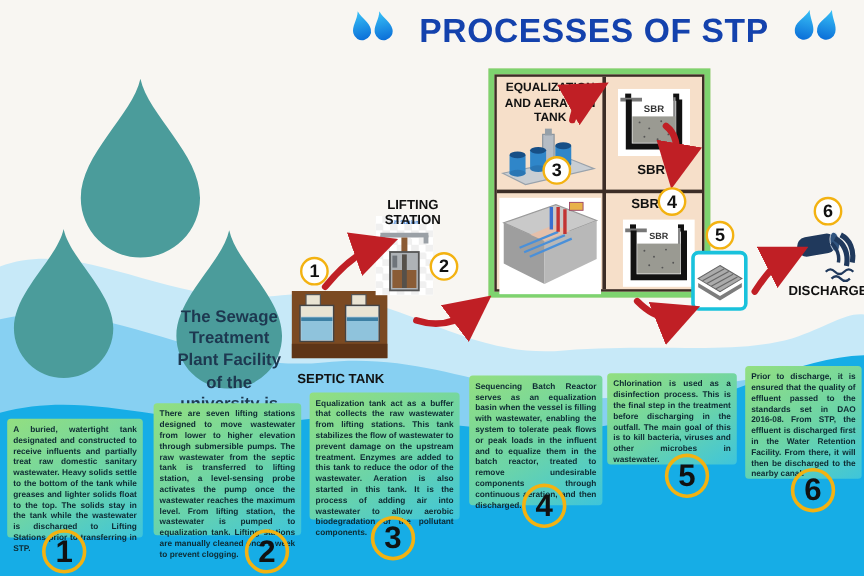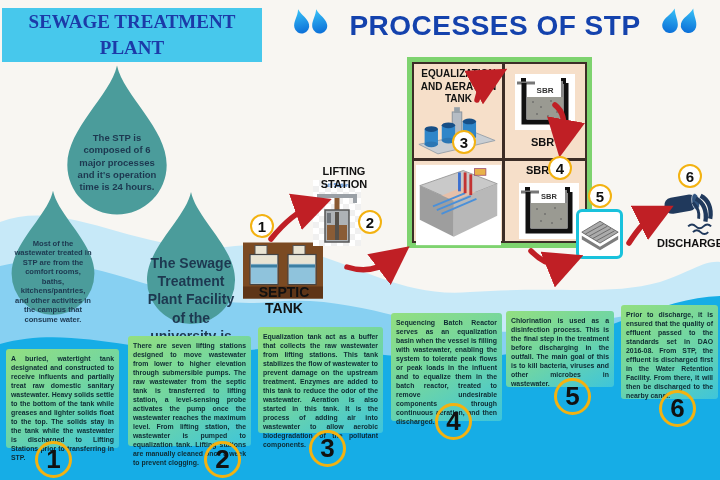--- a/index.html
+++ b/index.html
@@ -47,23 +47,20 @@
 <body>
 
 <div class="canvas">
 
   <svg class="abs waves" style="left:0;top:0;width:720px;height:480px" viewBox="0 0 720 480">
     <path d="M0,222 C70,196 140,258 235,246 C330,236 380,300 470,292 C560,286 610,296 660,282 C690,272 705,260 720,262 L720,480 L0,480 Z" fill="#c7e9f8"></path>
     <path d="M0,266 C90,244 170,312 270,302 C370,292 430,342 530,330 C610,320 665,306 720,310 L720,480 L0,480 Z" fill="#87d0f2"></path>
     <path d="M0,344 C80,322 150,362 250,350 C340,340 420,372 520,352 C600,336 660,298 720,296 L720,480 L0,480 Z" fill="#16ade6"></path>
   </svg>
 
-  <div class="abs plant-title" style="left:2px;top:8px;width:232px;height:54px;padding:0 14px">
-    <span>SEWAGE TREATMENT PLANT</span>
-  </div>
 
   <div class="abs main-title" style="left:300px;top:10px;width:390px">
     <span>PROCESSES OF STP</span>
   </div>
 
   <svg class="abs" style="left:292px;top:7px;width:36px;height:32px;z-index:3" viewBox="0 0 36 32">
     <defs>
         <linearGradient id="dg" x1="0" y1="0" x2="0" y2="1">
           <stop offset="0" stop-color="#39c2f7"></stop>
           <stop offset="1" stop-color="#0b6fd8"></stop>
@@ -74,28 +71,26 @@
   </svg>
   <svg class="abs" style="left:662px;top:6px;width:38px;height:33px;z-index:3" viewBox="0 0 36 32">
     <path d="M9,2 C11,9 16,13 16,19 A7.5,7.5 0 1 1 1,19 C1,13 7,9 9,2 Z" fill="url(#dg)" transform="rotate(14 9 14)"></path>
     <path d="M27,2 C29,9 34,13 34,19 A7.5,7.5 0 1 1 19,19 C19,13 25,9 27,2 Z" fill="url(#dg)" transform="rotate(14 27 14)"></path>
   </svg>
 
   <div class="abs drop" style="left:63px;top:60px;width:108px;height:158px">
     <svg viewBox="0 0 100 140">
       <path d="M50,2 C56,30 96,60 96,94 A46,46 0 1 1 4,94 C4,60 44,30 50,2 Z" fill="#4b9c9b"></path>
     </svg>
-    <div class="drop-text" style="left:14px;top:72px;width:80px;font-size:9.5px;line-height:1.3">The STP is composed of 6 major processes and it's operation time is 24 hours.</div>
   </div>
 
   <div class="abs drop" style="left:8px;top:185px;width:90px;height:134px">
     <svg viewBox="0 0 100 140">
       <path d="M50,2 C56,30 96,60 96,94 A46,46 0 1 1 4,94 C4,60 44,30 50,2 Z" fill="#4b9c9b"></path>
     </svg>
-    <div class="drop-text" style="left:6px;top:54px;width:78px;font-size:7.6px;line-height:1.25">Most of the wastewater treated in STP are from the comfort rooms, baths, kitchens/pantries, and other activites in the campus that consume water.</div>
   </div>
 
   <div class="abs drop" style="left:136px;top:190px;width:110px;height:134px">
     <svg viewBox="0 0 100 140">
       <path d="M50,2 C56,30 96,60 96,94 A46,46 0 1 1 4,94 C4,60 44,30 50,2 Z" fill="#4b9c9b"></path>
     </svg>
     <div class="drop-text" style="left:11px;top:64px;width:88px;font-size:14px;line-height:1.3">The Sewage Treatment Plant Facility of the university is located behind the Higher Education Building.</div>
   </div>
 
   <svg class="abs img-card" style="left:243px;top:242px;width:80px;height:57px" viewBox="0 0 80 56">
@@ -106,21 +101,21 @@
     <rect x="50" y="3" width="12" height="9" fill="#e9e4d3" stroke="#555" stroke-width="1"></rect>
     <rect x="7" y="12" width="28" height="30" fill="#cfd8da" stroke="#444" stroke-width="1.2"></rect>
     <rect x="8" y="13" width="26" height="8" fill="#e9e4d3"></rect>
     <rect x="8" y="22" width="26" height="19" fill="#8fc3dc"></rect>
     <rect x="8" y="22" width="26" height="3" fill="#3c7fa3"></rect>
     <rect x="45" y="12" width="28" height="30" fill="#cfd8da" stroke="#444" stroke-width="1.2"></rect>
     <rect x="46" y="13" width="26" height="8" fill="#e9e4d3"></rect>
     <rect x="46" y="22" width="26" height="19" fill="#8fc3dc"></rect>
     <rect x="46" y="22" width="26" height="3" fill="#3c7fa3"></rect>
   </svg>
-  <div class="abs stage-label" style="left:238px;top:284px;width:92px;font-size:14px">SEPTIC TANK</div>
+  <div class="abs stage-label" style="left:238px;top:310px;width:92px;font-size:11px">SEPTIC TANK</div>
 
   <div class="abs stage-label" style="left:298px;top:165px;width:92px;font-size:11px">LIFTING STATION</div>
   <div class="abs lift-img" style="left:313px;top:180px;width:48px;height:66px">
     <svg style="position:absolute;inset:0;width:100%;height:100%" viewBox="0 0 48 66">
       <text x="24" y="7" font-size="4.5" font-weight="bold" fill="#3b7fd6" text-anchor="middle">Lift Station</text>
       <path d="M4,16 H44" stroke="#9aa0a6" stroke-width="4"></path>
       <path d="M6,16 V23" stroke="#9aa0a6" stroke-width="4"></path>
       <path d="M42,16 V23" stroke="#9aa0a6" stroke-width="4"></path>
       <path d="M24,18 V31" stroke="#8a5a33" stroke-width="5"></path>
       <rect x="12" y="30" width="24" height="32" fill="#aeb2b6" stroke="#555" stroke-width="1.5"></rect>

